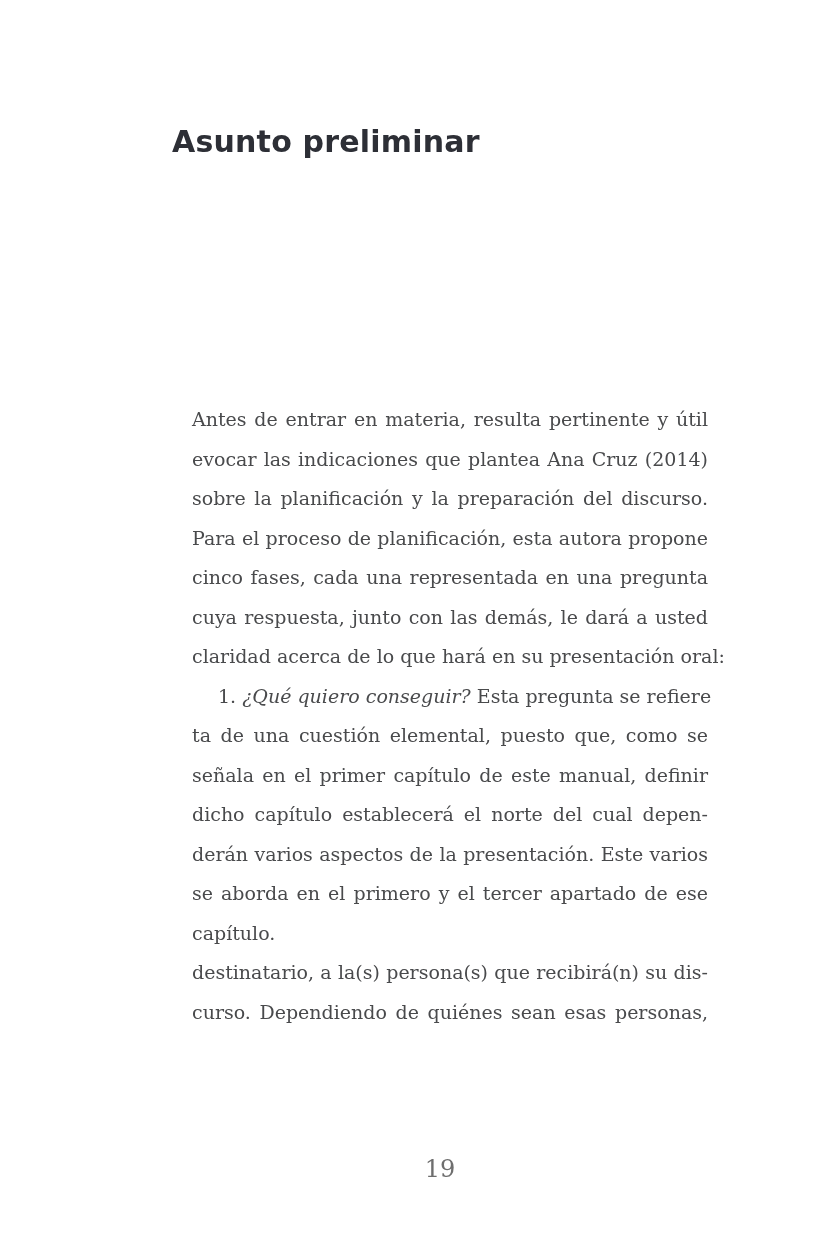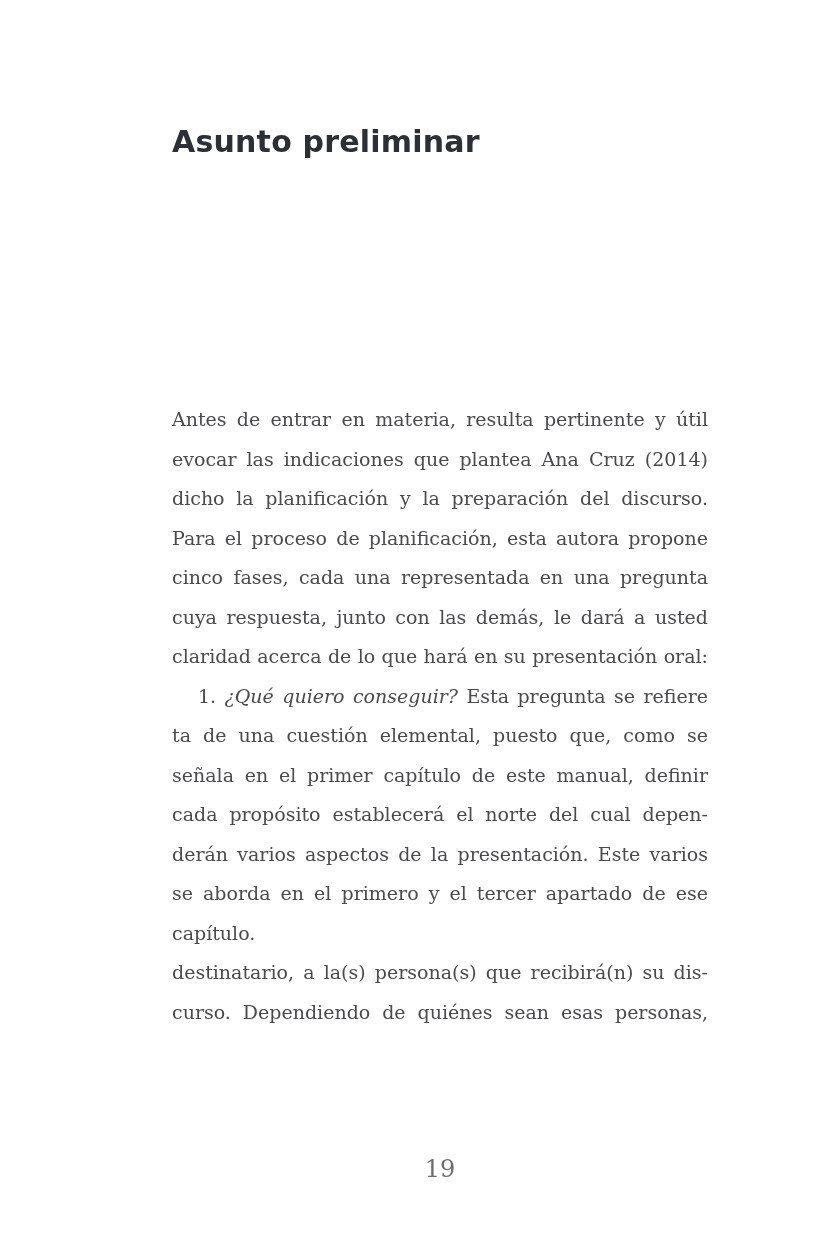--- a/index.html
+++ b/index.html
@@ -38,20 +38,21 @@
     font-size: 19px;
     line-height: 39.5px;
     color: var(--text);
   }
   .line {
     text-align: justify;
     text-align-last: justify;
     -moz-text-align-last: justify;
     height: 39.5px;
     white-space: nowrap;
+    margin-left: 20px;
   }
   .line.last {
     text-align-last: left;
     -moz-text-align-last: left;
   }
   .line.indent { text-indent: 26px; }
   .line em { font-style: italic; }
   .folio {
     position: absolute;
     left: 172px;
@@ -65,29 +66,29 @@
 </style>
 </head>
 <body>
 
 <div class="page">
   <h1 class="title">Asunto preliminar</h1>
 
   <div class="body-text">
       <div class="line"><span>Antes de entrar en materia, resulta pertinente y útil</span></div>
       <div class="line"><span>evocar las indicaciones que plantea Ana Cruz (2014)</span></div>
-      <div class="line"><span>dicho la planificación y la preparación del discurso.</span></div>
+      <div class="line"><span>sobre la planificación y la preparación del discurso.</span></div>
       <div class="line"><span>Para el proceso de planificación, esta autora propone</span></div>
       <div class="line"><span>cinco fases, cada una representada en una pregunta</span></div>
       <div class="line"><span>cuya respuesta, junto con las demás, le dará a usted</span></div>
       <div class="line"><span>claridad acerca de lo que hará en su presentación oral:</span></div>
       <div class="line indent"><span>1. </span><em>¿Qué quiero conseguir?</em><span> Esta pregunta se refiere</span></div>
       <div class="line"><span>ta de una cuestión elemental, puesto que, como se</span></div>
       <div class="line"><span>señala en el primer capítulo de este manual, definir</span></div>
-      <div class="line"><span>cada propósito establecerá el norte del cual depen-</span></div>
+      <div class="line"><span>dicho capítulo establecerá el norte del cual depen-</span></div>
       <div class="line"><span>derán varios aspectos de la presentación. Este varios</span></div>
       <div class="line"><span>se aborda en el primero y el tercer apartado de ese</span></div>
       <div class="line last"><span>capítulo.</span></div>
       <div class="line"><span>destinatario, a la(s) persona(s) que recibirá(n) su dis-</span></div>
       <div class="line"><span>curso. Dependiendo de quiénes sean esas personas,</span></div>
     </div>
 
   <div class="folio">19</div>
 </div>
 

